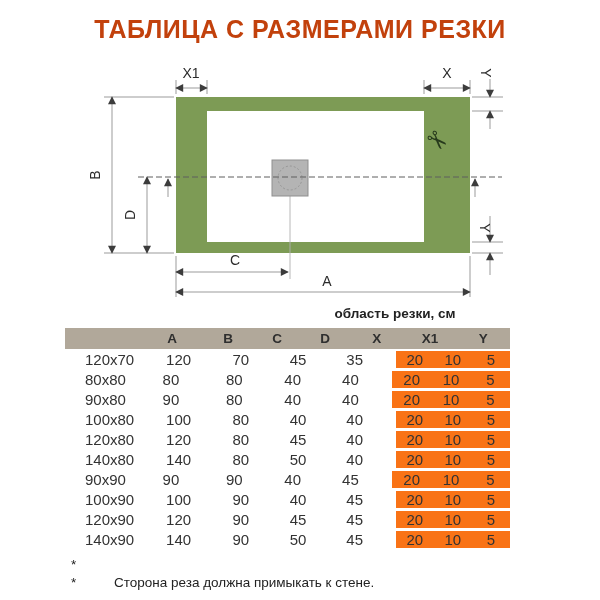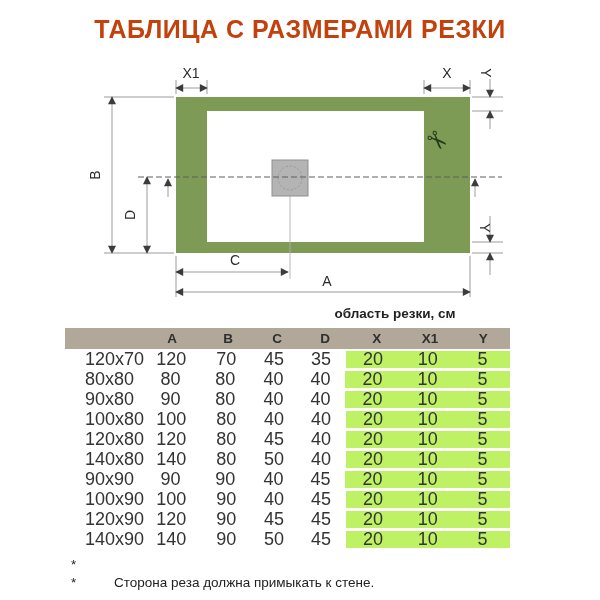--- a/index.html
+++ b/index.html
@@ -18,26 +18,26 @@
   svg text.dlabel{font:14px "Liberation Sans",sans-serif;fill:#2b2b2b;}
   svg text.scis{font-family:"DejaVu Sans",sans-serif;}
 
   .cut-label{
     position:absolute;top:306px;left:280px;width:230px;text-align:center;
     font-size:13.5px;font-weight:bold;color:#222;
   }
   .size-table{position:absolute;top:328px;left:65px;width:445px;}
   .thead{display:flex;align-items:center;background:#b1a89a;height:21px;
          font-weight:bold;font-size:13.5px;color:#2f2f2f;}
-  .trow{display:flex;align-items:flex-start;height:20px;font-size:18px;color:#333;}
+  .trow{display:flex;align-items:center;height:20px;font-size:15px;color:#333;gap:24px;}
   .cell{display:flex;align-items:center;justify-content:center;box-sizing:border-box;}
   .c-size{width:77px;justify-content:flex-start;padding-left:20px;}
   .c-A{width:60px}.c-B{width:52px}.c-C{width:46px}.c-D{width:50px}
   .hgroup{width:160px;display:flex;height:100%;align-items:center;}
-  .green-group{width:168px;display:flex;background:#bef264;height:17px;align-self:center;}
+  .green-group{width:168px;display:flex;background:#f97316;height:17px;align-self:center;}
   .c-cut{flex:1;height:100%;}
   .footnotes{position:absolute;top:556px;left:65px;width:500px;font-size:13.5px;line-height:18px;color:#222;}
   .footnote{display:flex;}
   .fn-marker{width:49px;padding-left:6px;box-sizing:border-box;}
 </style>
 </head>
 <body>
 
 <div class="page-title">ТАБЛИЦА С РАЗМЕРАМИ РЕЗКИ</div>
 

